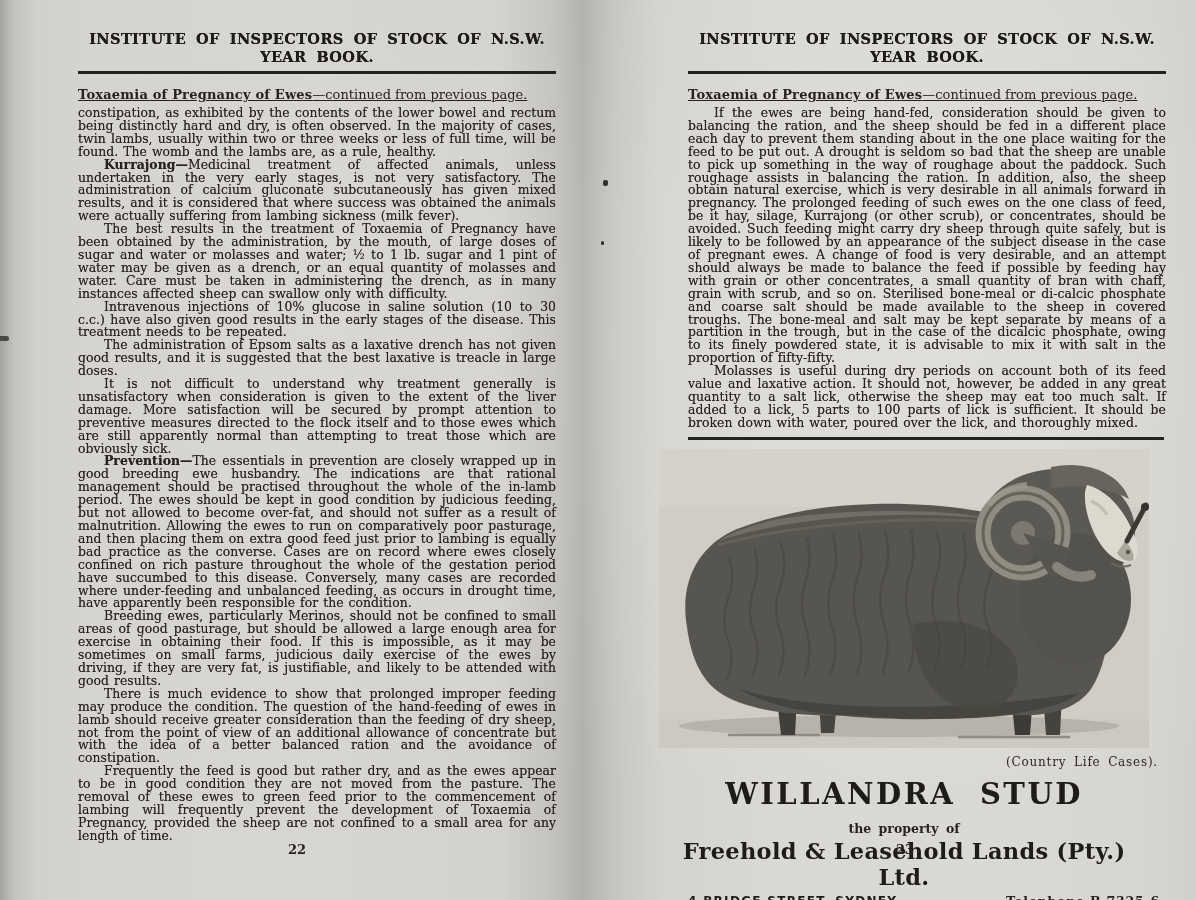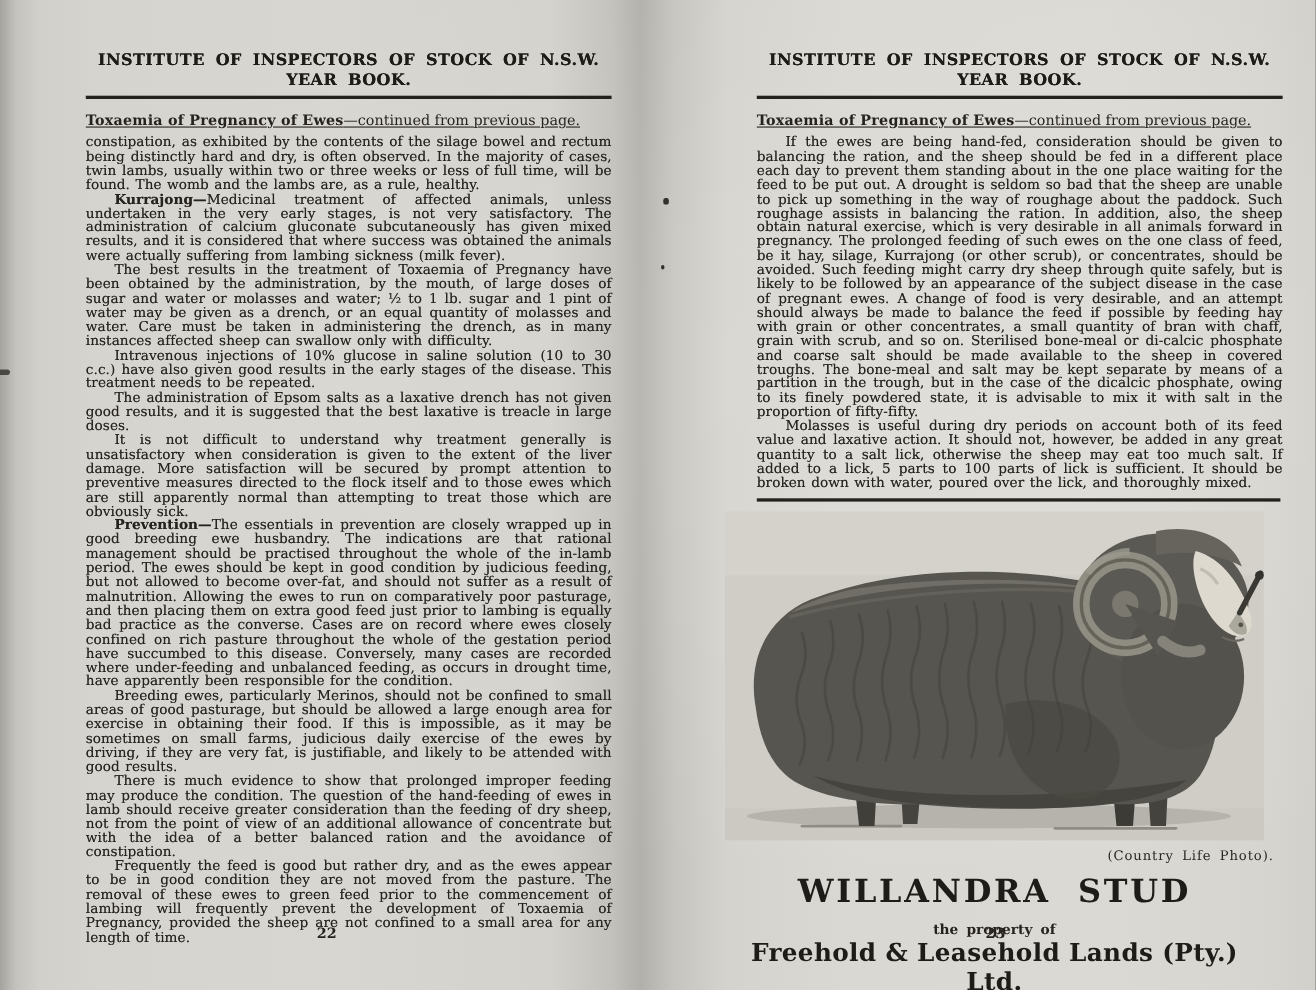--- a/index.html
+++ b/index.html
@@ -7,21 +7,21 @@
     position:relative; width:1196px; height:900px; overflow:hidden;
     font-family:"DejaVu Serif","Liberation Serif",serif; color:#26231f;
     background:
       radial-gradient(ellipse at 72% 38%, rgba(255,255,255,.14), rgba(0,0,0,0) 62%),
       linear-gradient(90deg,
         #a5a39e 0px, #c4c2bc 14px, #d2d0ca 36px, #d6d4ce 90px,
         #d8d6d0 300px, #d4d2cc 500px, #c3c1bb 556px, #b2b0aa 582px,
         #c7c5bf 614px, #d5d3cd 662px, #dad8d2 770px, #dbd9d3 1005px,
         #d7d5cf 1145px, #d2d0ca 1196px);
   }
-  .page{position:absolute; top:46px; width:478px;}
+  .page{position:absolute; top:30px; width:478px;}
   .page-left{left:78px;}
   .page-right{left:688px;}
   .pg-header{
     font-weight:700; font-size:14.5px; line-height:18px; letter-spacing:.4px;
     word-spacing:4.5px; text-align:center; color:#1e1c18;
     padding-bottom:5px; border-bottom:3.5px solid #24221e;
     text-shadow:0 0 .3px #1e1c18;
   }
   .section-title{margin:13px 0 5px; font-size:13px; line-height:15px;text-decoration:underline;}
   .section-title b{font-weight:700; letter-spacing:.2px;}
@@ -61,21 +61,21 @@
 <div class="scan">
 
   <div class="speck s1"></div>
   <div class="speck s2"></div>
   <div class="speck s3"></div>
 
   <div class="page page-left">
     <div class="pg-header">INSTITUTE OF INSPECTORS OF STOCK OF N.S.W. YEAR BOOK.</div>
     <div class="section-title"><b>Toxaemia of Pregnancy of Ewes</b><span>—continued from previous page.</span></div>
     <div class="paras">
-        <p class="para">constipation, as exhibited by the contents of the silage bowel and rectum being distinctly hard and dry, is often observed.  In the majority of cases, twin lambs, usually within two or three weeks or less of full time, will be found.  The womb and the lambs are, as a rule, healthy.</p>
+        <p class="para">constipation, as exhibited by the contents of the lower bowel and rectum being distinctly hard and dry, is often observed.  In the majority of cases, twin lambs, usually within two or three weeks or less of full time, will be found.  The womb and the lambs are, as a rule, healthy.</p>
         <p class="para ind"><b>Kurrajong—</b>Medicinal treatment of affected animals, unless undertaken in the very early stages, is not very satisfactory.  The administration of calcium gluconate subcutaneously has given mixed results, and it is considered that where success was obtained the animals were actually suffering from lambing sickness (milk fever).</p>
         <p class="para ind">The best results in the treatment of Toxaemia of Pregnancy have been obtained by the administration, by the mouth, of large doses of sugar and water or molasses and water; ½ to 1 lb. sugar and 1 pint of water may be given as a drench, or an equal quantity of molasses and water.  Care must be taken in administering the drench, as in many instances affected sheep can swallow only with difficulty.</p>
         <p class="para ind">Intravenous injections of 10% glucose in saline solution (10 to 30 c.c.) have also given good results in the early stages of the disease. This treatment needs to be repeated.</p>
         <p class="para ind">The administration of Epsom salts as a laxative drench has not given good results, and it is suggested that the best laxative is treacle in large doses.</p>
         <p class="para ind">It is not difficult to understand why treatment generally is unsatisfactory when consideration is given to the extent of the liver damage. More satisfaction will be secured by prompt attention to preventive measures directed to the flock itself and to those ewes which are still apparently normal than attempting to treat those which are obviously sick.</p>
         <p class="para ind"><b>Prevention—</b>The essentials in prevention are closely wrapped up in good breeding ewe husbandry.  The indications are that rational management should be practised throughout the whole of the in-lamb period.  The ewes should be kept in good condition by judicious feeding, but not allowed to become over-fat, and should not suffer as a result of malnutrition.  Allowing the ewes to run on comparatively poor pasturage, and then placing them on extra good feed just prior to lambing is equally bad practice as the converse.  Cases are on record where ewes closely confined on rich pasture throughout the whole of the gestation period have succumbed to this disease.  Conversely, many cases are recorded where under-feeding and unbalanced feeding, as occurs in drought time, have apparently been responsible for the condition.</p>
         <p class="para ind">Breeding ewes, particularly Merinos, should not be confined to small areas of good pasturage, but should be allowed a large enough area for exercise in obtaining their food.  If this is impossible, as it may be sometimes on small farms, judicious daily exercise of the ewes by driving, if they are very fat, is justifiable, and likely to be attended with good results.</p>
         <p class="para ind">There is much evidence to show that prolonged improper feeding may produce the condition.  The question of the hand-feeding of ewes in lamb should receive greater consideration than the feeding of dry sheep, not from the point of view of an additional allowance of concentrate but with the idea of a better balanced ration and the avoidance of constipation.</p>
         <p class="para ind">Frequently the feed is good but rather dry, and as the ewes appear to be in good condition they are not moved from the pasture.  The removal of these ewes to green feed prior  to  the  commencement  of lambing will frequently prevent the development of Toxaemia of Pregnancy, provided the sheep are not confined to a small area for any length of time.</p>
       </div>
@@ -159,21 +159,21 @@
         <path d="M466 92 C 472 98, 476 106, 474 111 C 470 114, 462 111, 458 104 Z" fill="#aaa79d"></path>
         <circle cx="469" cy="103" r="2.2" fill="#55524b"></circle>
         <path d="M452 114 q 10 6 20 2" stroke="#6b6860" stroke-width="2" fill="none"></path>
         <path d="M432 52 q 10 4 16 14" stroke="#b9b6ab" stroke-width="3" fill="none" opacity=".8"></path>
 
         <path d="M468 92 L 487 56" stroke="#3b3934" stroke-width="5" stroke-linecap="round"></path>
         <circle cx="486" cy="58" r="4" fill="#34322d"></circle>
       </svg>
     </div>
 
-    <div class="photo-caption">(Country Life Photo).</div>
+    <div class="photo-caption">(Country Life Cases).</div>
     <div class="ad-title">WILLANDRA STUD</div>
     <div class="ad-sub">the property of</div>
     <div class="ad-company">Freehold &amp; Leasehold Lands (Pty.) Ltd.</div>
     <div class="ad-row">
       <span class="ad-address">4 BRIDGE STREET, SYDNEY.</span>
       <span class="ad-phone">Telephone B 7325-6</span>
     </div>
   </div>
   <div class="pagenum pagenum-right">23</div>
 

